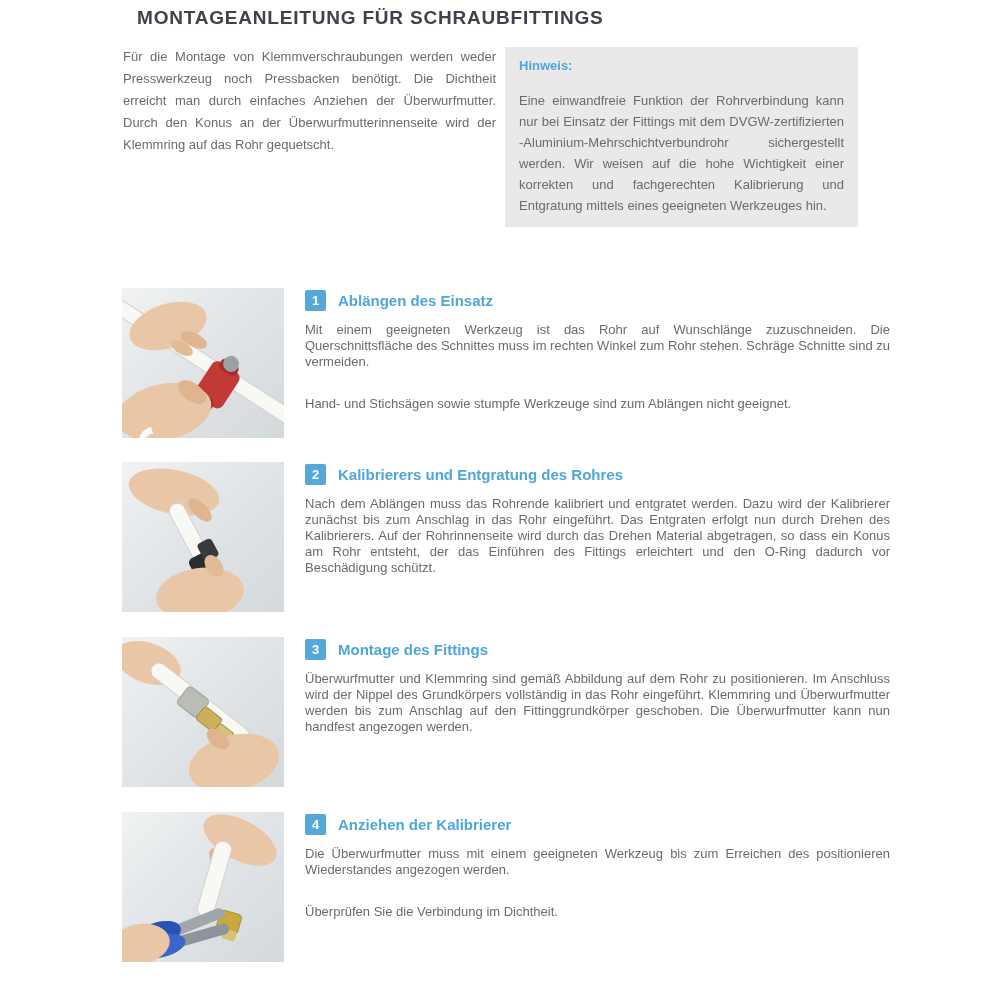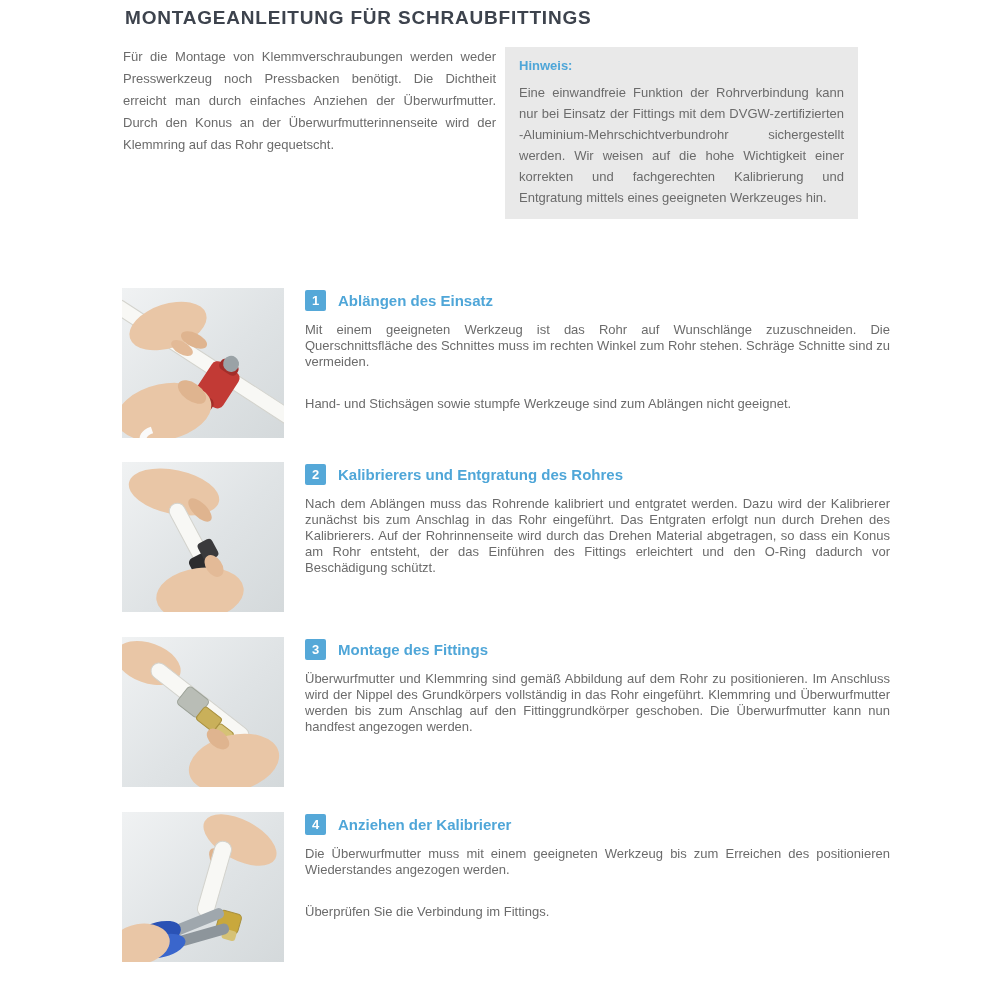--- a/index.html
+++ b/index.html
@@ -1,33 +1,33 @@
 <!DOCTYPE html>
 <html><head>
 <meta charset="utf-8">
 <style>
   html,body { margin:0; padding:0; background:#ffffff; }
   .page {
     position:relative; width:1000px; height:1000px; background:#ffffff;
     font-family:"Liberation Sans", sans-serif; overflow:hidden;
   }
   .doc-title {
-    position:absolute; left:125px; top:7px;
+    position:absolute; left:137px; top:7px;
     font-size:19px; font-weight:bold; color:#3d434d; letter-spacing:0.8px;
   }
   .intro {
     position:absolute; left:123px; top:46px; width:373px;
     font-size:13px; line-height:22px; color:#6b6b6b; text-align:justify;
   }
   .note-box {
     position:absolute; left:505px; top:47px; width:325px;
     background:#e9e9e9; padding:8px 14px 11px 14px;
     font-size:13px; line-height:21px; color:#6b6b6b;
   }
-  .note-label { color:#4fa6d8; font-weight:bold; margin-bottom:6px; }
+  .note-label { color:#4fa6d8; font-weight:bold; margin-bottom:14px; }
   .note-text { text-align:justify; }
   .step { position:absolute; left:122px; width:768px; }
   .photo {
     position:absolute; left:0; top:0; width:162px; height:150px;
     background:linear-gradient(135deg,#f0f2f3 0%,#dfe3e5 55%,#d4d9db 100%);
   }
   .photo svg { display:block; width:162px; height:150px; }
   .step-content { position:absolute; left:183px; top:2px; width:585px; }
   .step-head { display:flex; align-items:center; gap:12px; margin-bottom:11px; }
   .badge {
@@ -180,18 +180,18 @@
         </g>
       </svg>
     </div>
     <div class="step-content">
       <div class="step-head">
         <div class="badge">4</div>
         <div class="step-title">Anziehen der Kalibrierer</div>
       </div>
       <div class="step-body">
         <p>Die Überwurfmutter muss mit einem geeigneten Werkzeug bis zum Erreichen des positionieren Wiederstandes angezogen werden.</p>
-        <p>Überprüfen Sie die Verbindung im Fittings.</p>
+        <p>Überprüfen Sie die Verbindung im Dichtheit.</p>
       </div>
     </div>
   </div>
 
 </div>
 
 </body></html>

